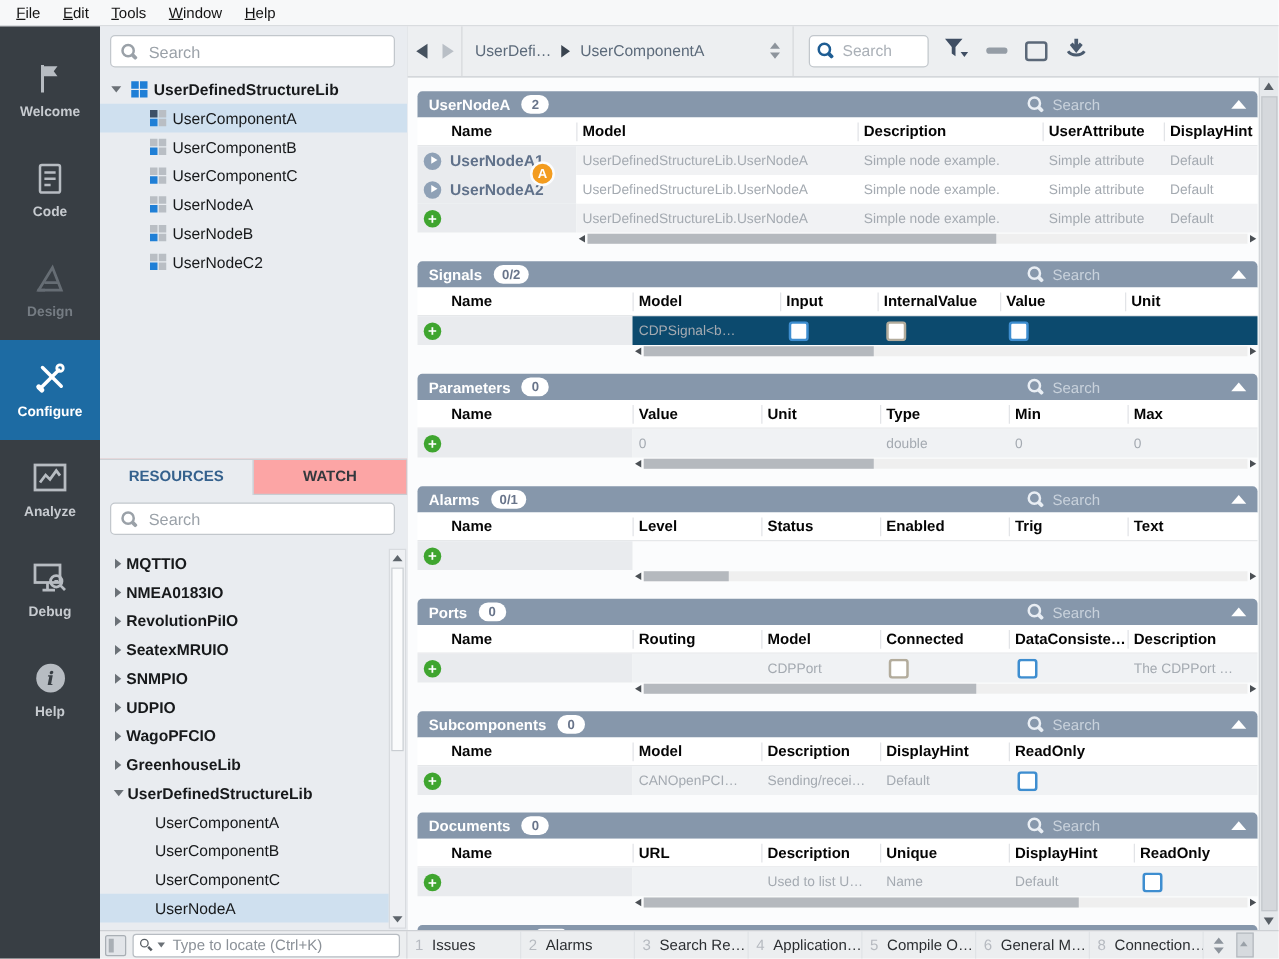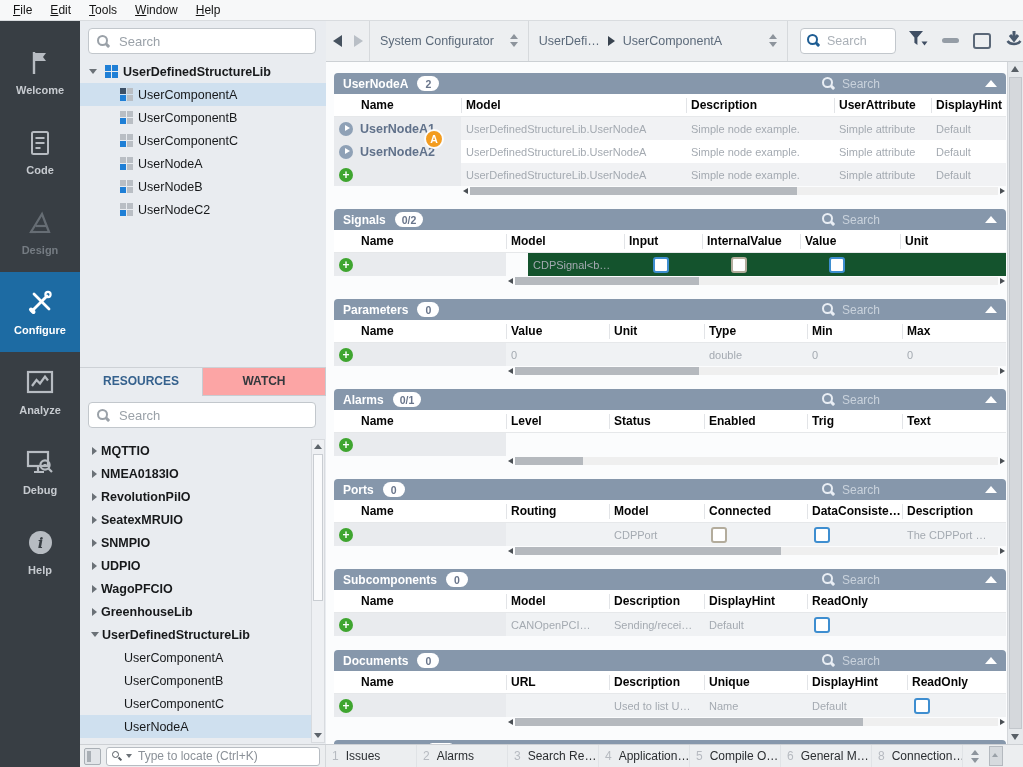--- a/index.html
+++ b/index.html
@@ -404,24 +404,20 @@
     <span class="sb-down"></span>
   </div>
 </div>
 
 <div class="main">
   <div class="navbar">
     <div class="nav-group" style="width:44px;justify-content:center">
       <span class="nav-back"></span>
       <span class="nav-fwd"></span>
     </div>
-    <div class="nav-group sel-group">
-      <span class="nav-text">System Configurator</span>
-      <span class="spin"></span>
-    </div>
     <div class="nav-group bc-group">
       <span class="nav-text">UserDefi…</span>
       <span class="bc-arrow"></span>
       <span class="nav-text">UserComponentA</span>
       <span class="spin"></span>
     </div>
     <div class="nav-search">
       <span class="mag blue"></span>
       <input placeholder="Search" style="">
     </div>
@@ -520,21 +516,21 @@
             <div class="th" style="width: 118px;">Model</div>
             <div class="th" style="width: 78px;">Input</div>
             <div class="th" style="width: 98px;">InternalValue</div>
             <div class="th" style="width: 100px;">Value</div>
             <div class="th" style="width: 104px;">Unit</div>
           </div>
           <div class="row">
             <div class="name-cell" style="width: 172px;">
               <span class="add">+</span>
             </div>
-            <div class="row-cells" style="background: #14532d; margin-left: 22px;">
+            <div class="row-cells" style="background: #0c4a6e;">
               <div class="cell" style="width: 118px;">CDPSignal&lt;b…</div>
               <div class="cell" style="width: 78px;">
                 <span class="cb blue"></span>
               </div>
               <div class="cell" style="width: 98px;">
                 <span class="cb gray"></span>
               </div>
               <div class="cell" style="width: 100px;">
                 <span class="cb blue"></span>
               </div>

